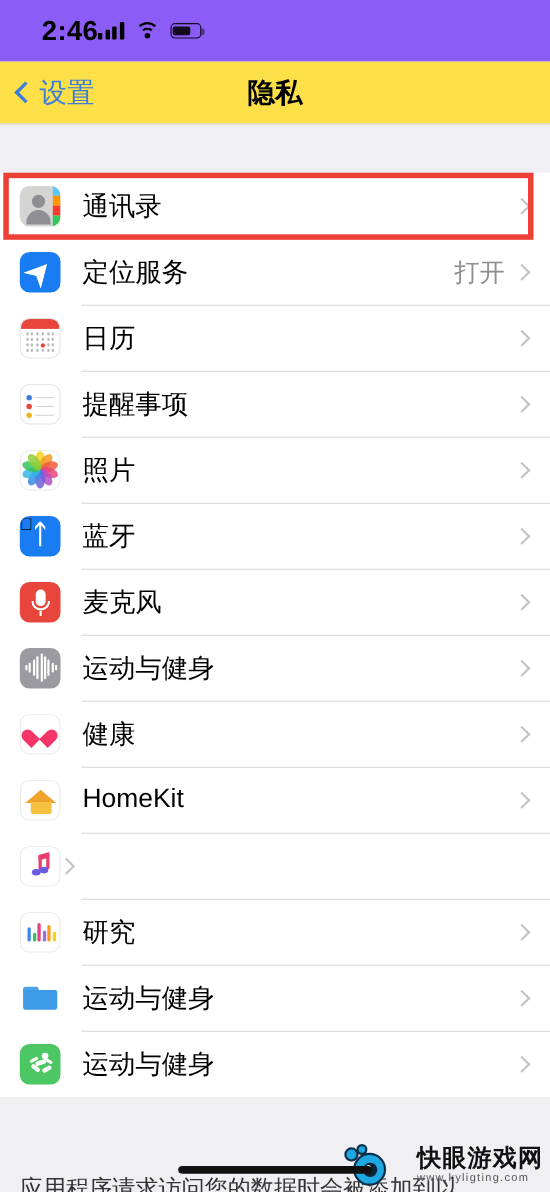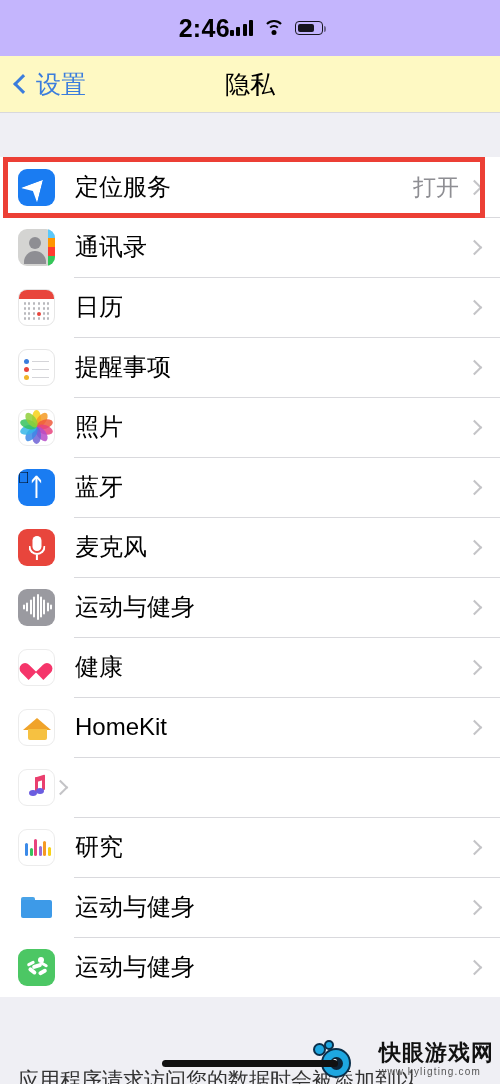--- a/index.html
+++ b/index.html
@@ -7,22 +7,22 @@
     width:500px; height:1084px;
     font-family:"Liberation Sans","DejaVu Sans",sans-serif;
     background:#ffffff;
     overflow:hidden;
   }
   #screen { position:relative; width:500px; height:1084px; background:#efeff4; overflow:hidden; }
 
   
   .statusbar {
     position:absolute; top:0; left:0; width:500px; height:56px;
-    background:#c4b5fd; display:flex; align-items:center;
-    justify-content:center; padding:0 36px 0 38px;
+    background:#8b5cf6; display:flex; align-items:center;
+    justify-content:flex-start; padding:0 36px 0 38px;
   }
   .status-time { font-size:25px; font-weight:bold; color:#000; letter-spacing:0.3px; }
   .status-right { display:flex; align-items:center; gap:10px; }
   .sig { display:flex; align-items:flex-end; gap:2.5px; height:16px; }
   .sig i { display:block; width:4px; background:#000; border-radius:1px; }
   .sig i:nth-child(1){height:6px;} .sig i:nth-child(2){height:9px;}
   .sig i:nth-child(3){height:12.5px;} .sig i:nth-child(4){height:16px;}
   .wifi { position:relative; width:22px; height:16px; }
   .wifi span { position:absolute; left:50%; transform:translateX(-50%);
     border:2.3px solid #000; border-bottom-color:transparent;
@@ -34,30 +34,30 @@
   .batt { position:relative; width:28px; height:14px; border:1.6px solid #000;
     border-radius:4px; opacity:.88; }
   .batt .fill { position:absolute; top:1.6px; left:1.6px; bottom:1.6px; width:62%;
     background:#000; border-radius:2px; }
   .batt .cap { position:absolute; right:-4px; top:4px; width:2.4px; height:6px;
     background:#000; border-radius:0 2px 2px 0; opacity:.5; }
 
   
   .navbar {
     position:absolute; top:56px; left:0; width:500px; height:57px;
-    background:#fef9c3; border-bottom:1px solid #d8d8dc;
+    background:#fde047; border-bottom:1px solid #d8d8dc;
     display:flex; align-items:center;
   }
   .back { display:flex; align-items:center; gap:4px; margin-left:16px;
     color:#3b7ddd; cursor:pointer; }
   .back-chev { width:14px; height:14px; border-left:3.2px solid #3b7ddd;
     border-bottom:3.2px solid #3b7ddd; transform:rotate(45deg); margin-right:2px; }
   .back-label { font-size:25px; color:#3b7ddd; }
   .nav-title { position:absolute; left:0; right:0; text-align:center;
-    font-size:25px; font-weight:normal; color:#000; pointer-events:none; }
+    font-size:25px; font-weight:bold; color:#000; pointer-events:none; }
 
   
   .gap { position:absolute; top:114px; left:0; width:500px; height:43px;
     background:#efeff4; }
   .list { position:absolute; top:157px; left:0; width:500px; background:#fff; }
   .row { position:relative; display:flex; align-items:center; height:60px;
     background:#fff; padding-left:18px; padding-right:14px; }
   .row + .row::before { content:""; position:absolute; top:0; left:74px; right:0;
     height:1px; background:#d9d9dd; }
   .row.first::before { display:none; }
@@ -229,39 +229,39 @@
       <span class="back-chev"></span>
       <span class="back-label">设置</span>
     </div>
     <div class="nav-title">隐私</div>
   </div>
 
   <div class="gap"></div>
 
   <div class="list">
 
+    <div class="row">
+      <div class="ico ic-contacts">
+        <div class="head"></div>
+          <div class="body"></div>
+        <div class="tabs">
+            <i></i>
+            <i></i>
+            <i></i>
+            <i></i>
+          </div>
+      </div>
+      <div class="rlabel">通讯录</div>
+      <div class="chev"></div>
+    </div>
+
     <div class="row first">
       <div class="ico ic-location"></div>
       <div class="rlabel">定位服务</div>
       <div class="rvalue">打开</div>
-      <div class="chev"></div>
-    </div>
-
-    <div class="row">
-      <div class="ico ic-contacts">
-        <div class="head"></div>
-          <div class="body"></div>
-        <div class="tabs">
-            <i></i>
-            <i></i>
-            <i></i>
-            <i></i>
-          </div>
-      </div>
-      <div class="rlabel">通讯录</div>
       <div class="chev"></div>
     </div>
 
     <div class="row">
       <div class="ico ic-cal">
         <div class="top"></div>
         <div class="dots" id="cal-dots">
             <i></i>
             <i></i>
             <i></i>

